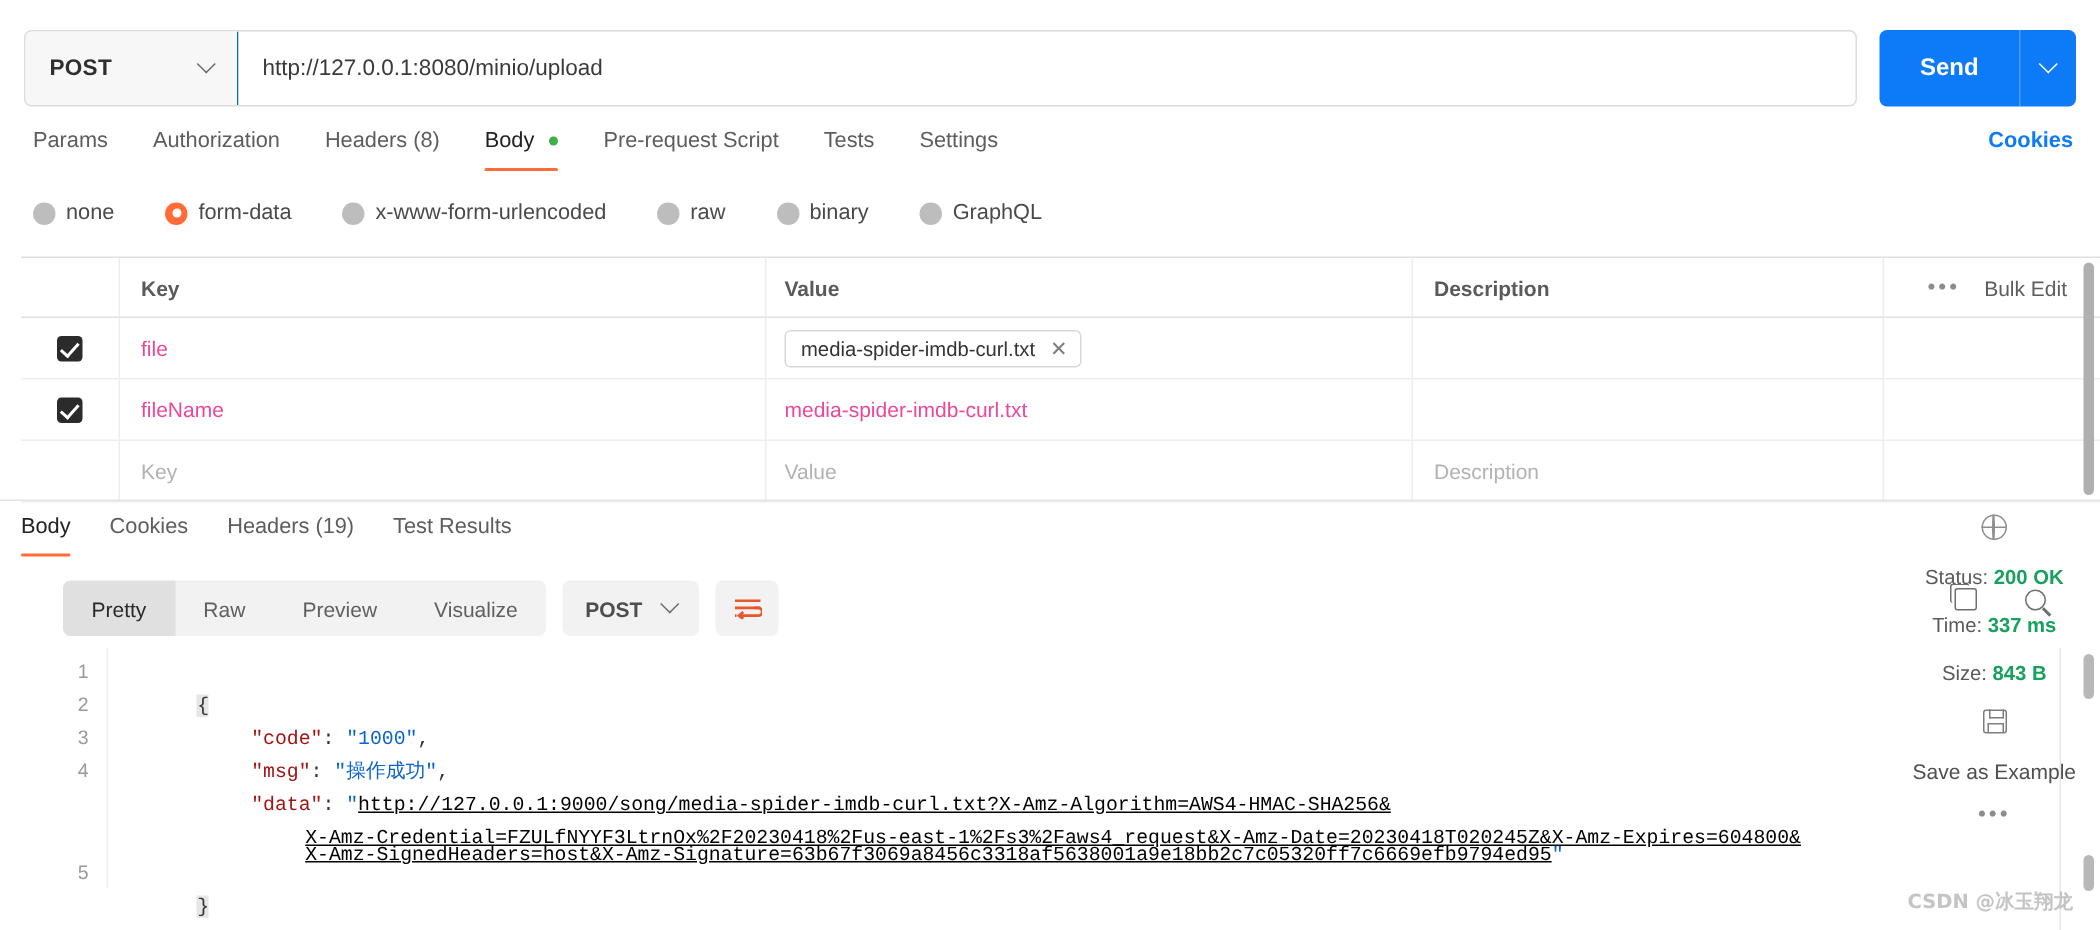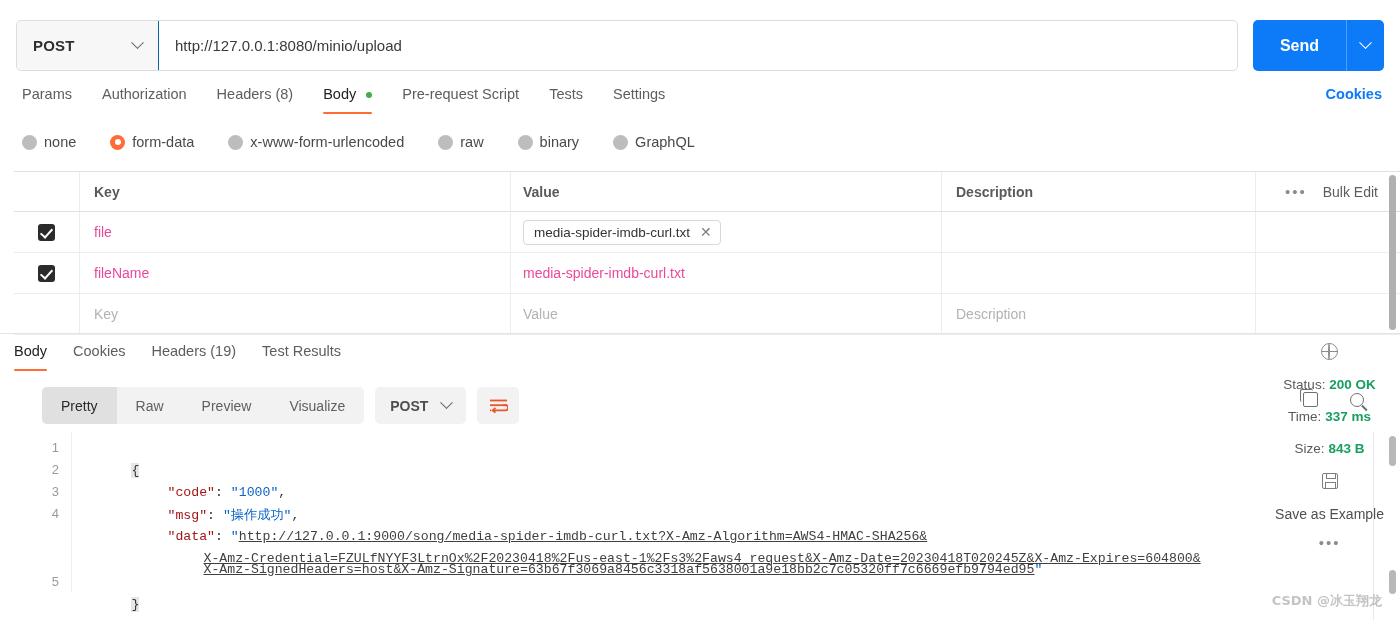--- a/index.html
+++ b/index.html
@@ -115,21 +115,21 @@
   
   .code { position:absolute; left:0; top:432px; width:1400px; height:160px;
           font-family:"Liberation Mono", monospace; font-size:13.2px; }
   .gutter { position:absolute; left:0; top:0; width:72px; height:160px; border-right:1px solid #eee; }
   .ln { position:absolute; right:12px; color:#9a9a9a; font-size:13px; font-family:"Liberation Sans",sans-serif; }
   .codeline { position:absolute; left:84px; white-space:pre; line-height:22px; }
   .tok-key { color:#a31515; }
   .tok-str { color:#0b64c8; }
   .tok-pun { color:#333; }
   .tok-cjk { color:#0b64c8; font-family:"DejaVu Sans", sans-serif; }
-  .tok-link { color:#404040; text-decoration:underline; }
+  .tok-link { color:#000000; text-decoration:underline; }
   .brace { color:#333; background:#e6e6e6; }
   .code-scroll { position:absolute; right:4px; top:436px; width:7px; height:30px;
                  background:#b8b8b8; border-radius:4px; }
   .code-scroll2 { position:absolute; right:4px; top:570px; width:7px; height:24px;
                   background:#b8b8b8; border-radius:4px; }
   .vline { position:absolute; left:1373px; top:432px; width:1px; height:188px; background:#e8e8e8; }
 
   .watermark { position:absolute; right:18px; bottom:10px; font-size:13px; color:#c4c4c4;
                font-family:"DejaVu Sans", sans-serif;font-weight:bold; }
 </style>

